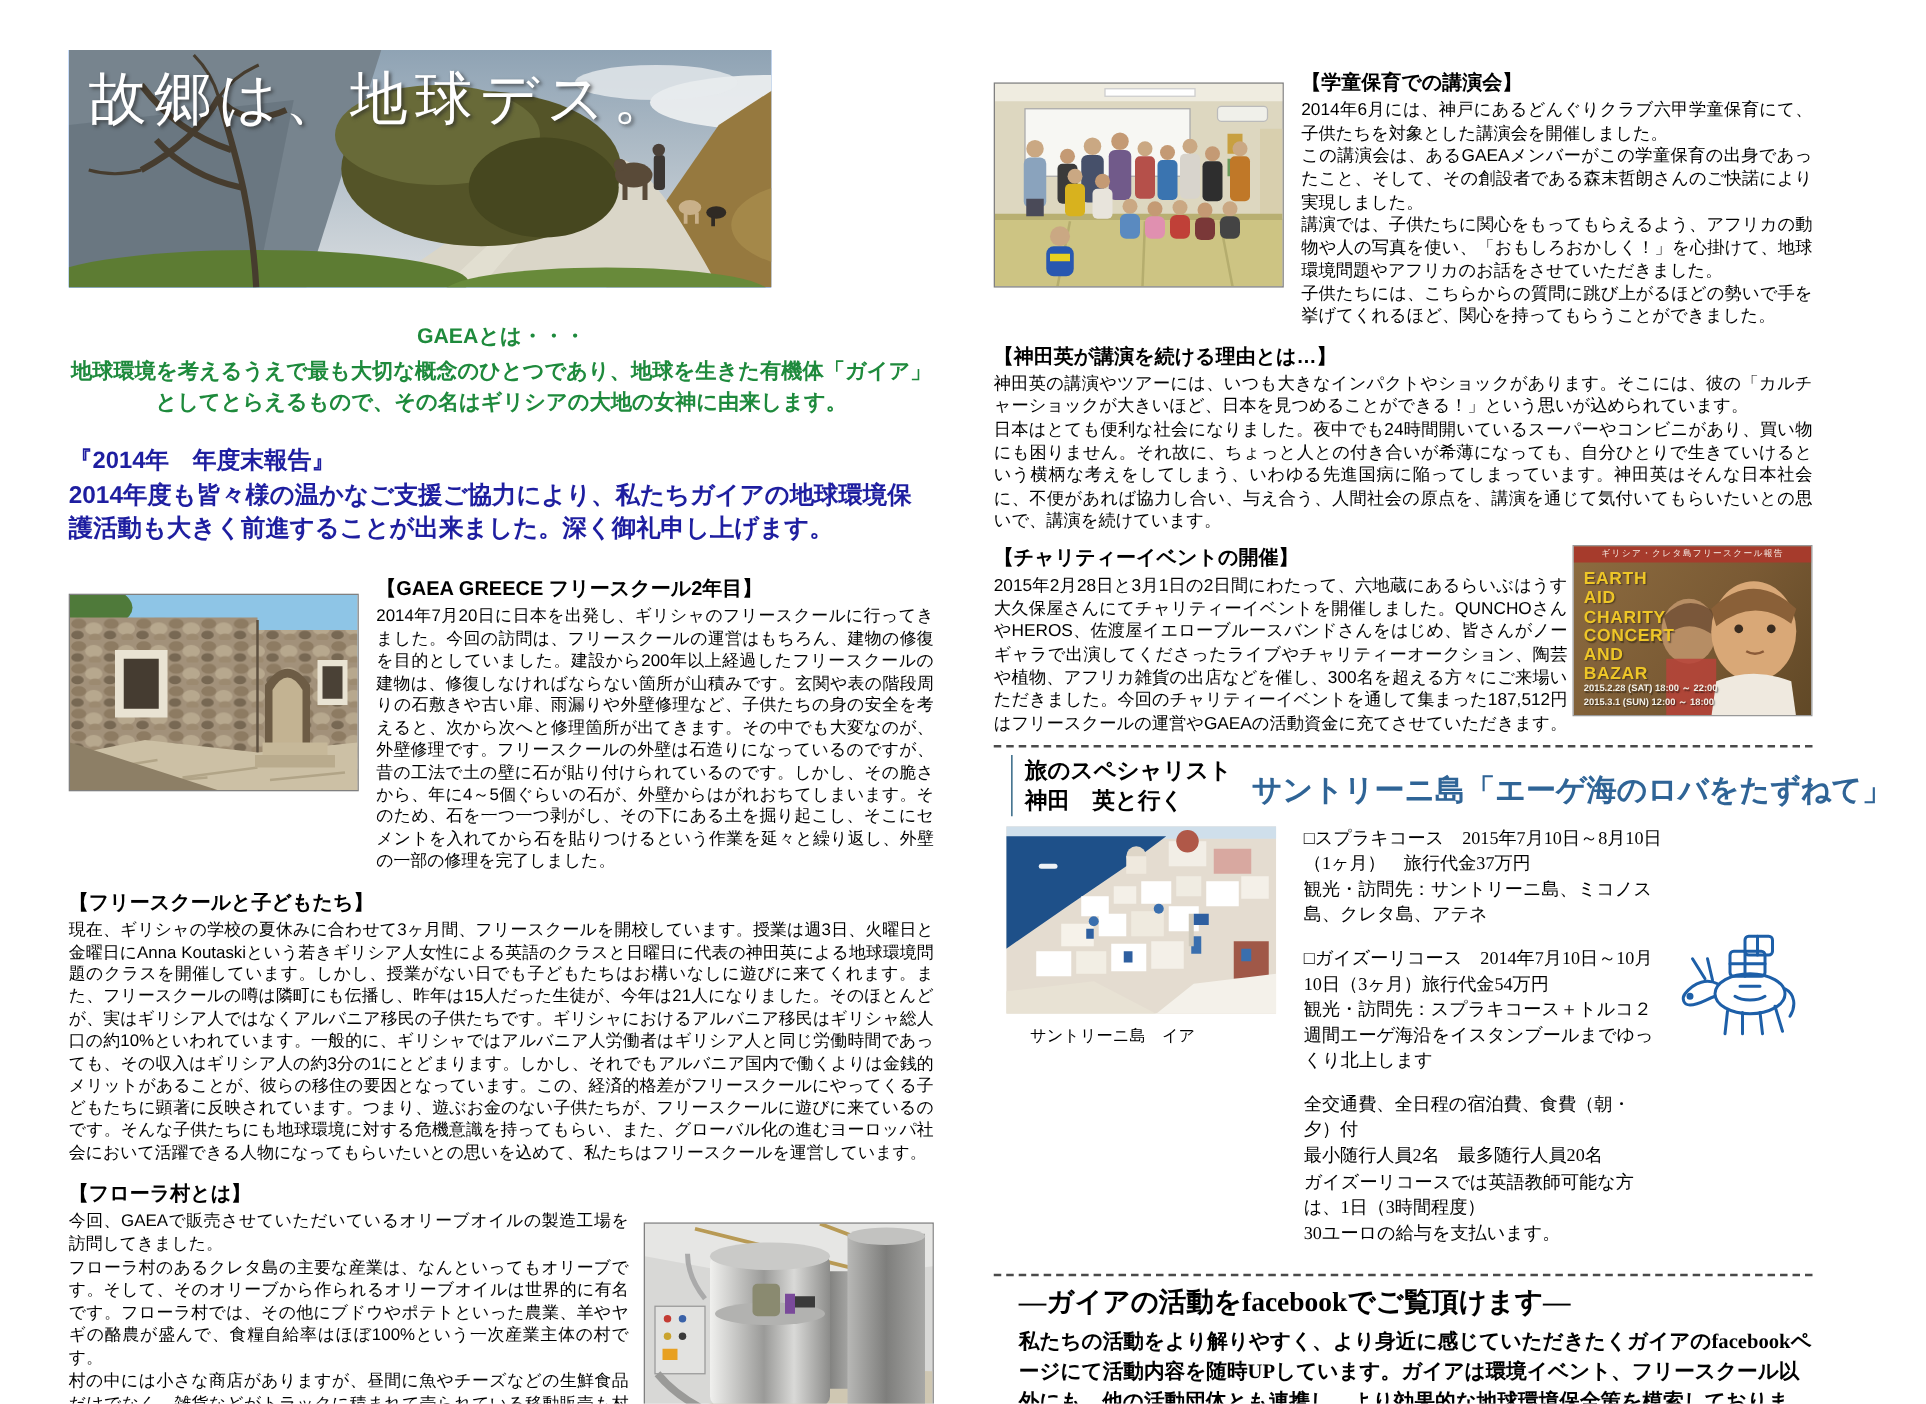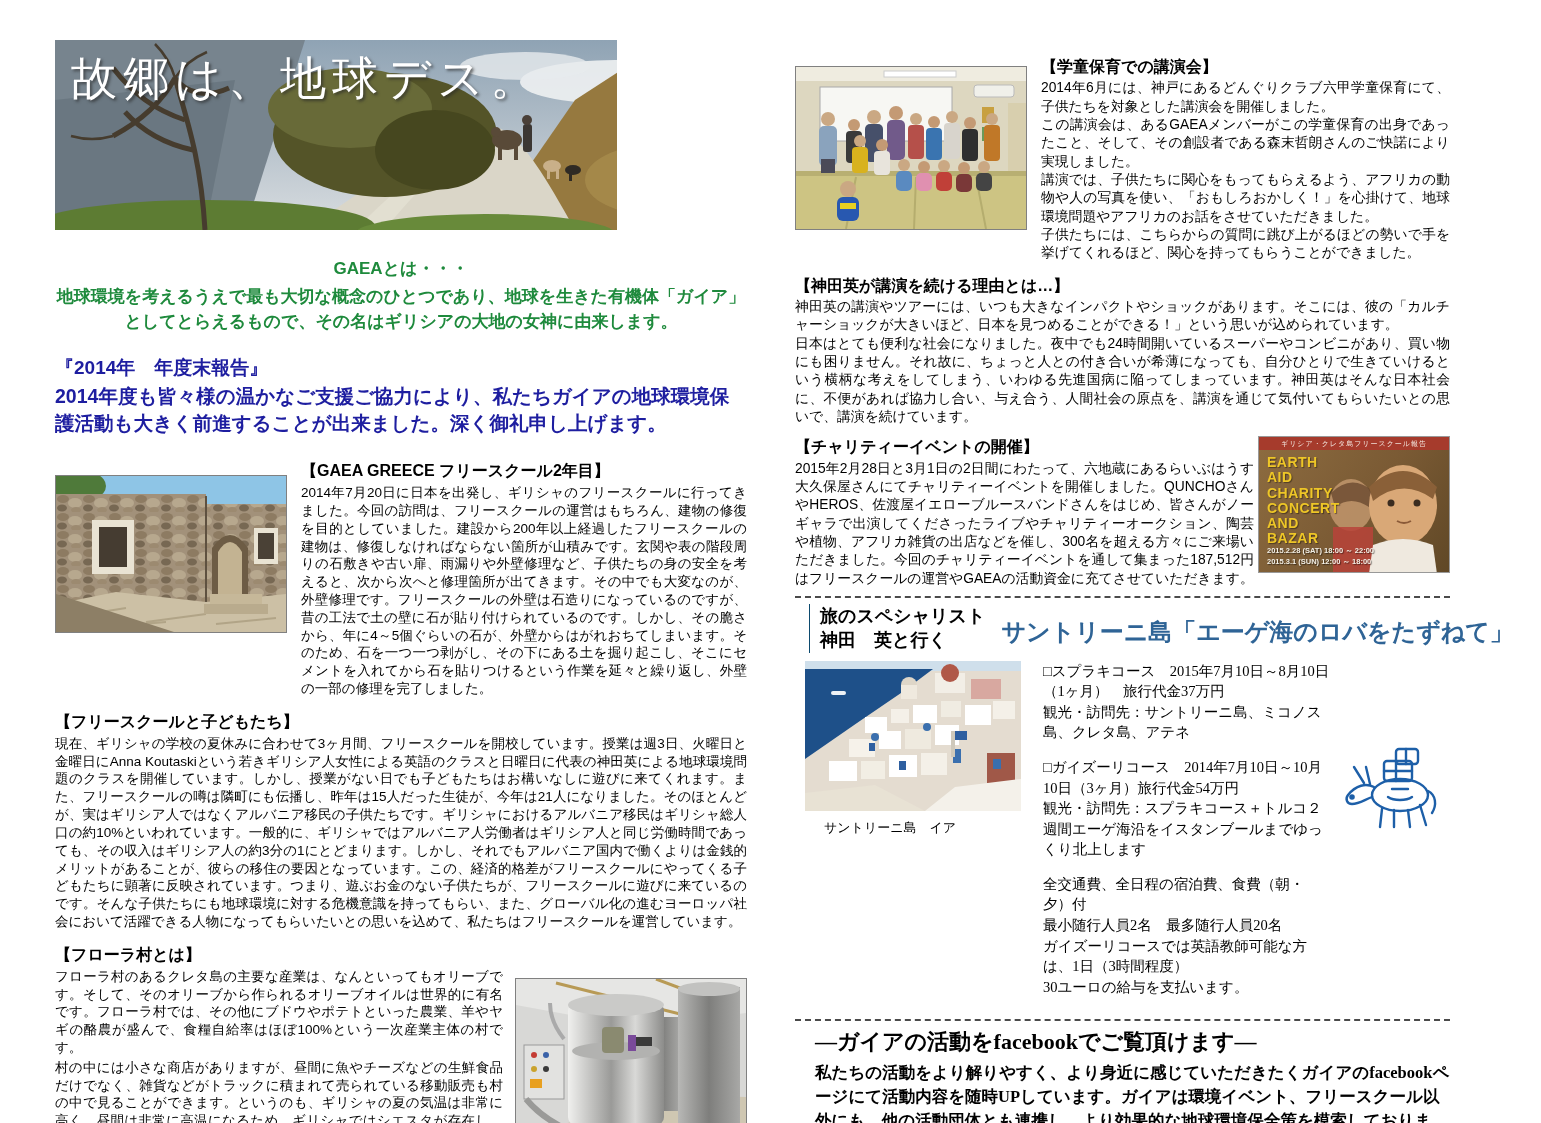--- a/index.html
+++ b/index.html
@@ -204,20 +204,21 @@
           <rect x="8" y="66" width="40" height="54" fill="#e2e2e0" stroke="#999"></rect>
           <circle cx="18" cy="76" r="3" fill="#c43c34"></circle>
             <circle cx="30" cy="76" r="3" fill="#3a62a8"></circle>
           <circle cx="18" cy="90" r="3" fill="#caa32e"></circle>
             <circle cx="30" cy="90" r="3" fill="#3a3a3a"></circle>
           <rect x="14" y="100" width="12" height="9" fill="#e8a020"></rect>
           <path d="M10,120 C20,132 30,140 46,148" stroke="#9a9a98" stroke-width="6" fill="none"></path>
           <path d="M48,60 C40,50 34,38 34,24" stroke="#aaa" stroke-width="4" fill="none"></path>
         </svg>
       </div>
+      <p class="body-text">今回、GAEAで販売させていただいているオリーブオイルの製造工場を訪問してきました。</p>
       <p class="body-text">フローラ村のあるクレタ島の主要な産業は、なんといってもオリーブです。そして、そのオリーブから作られるオリーブオイルは世界的に有名です。フローラ村では、その他にブドウやポテトといった農業、羊やヤギの酪農が盛んで、食糧自給率はほぼ100%という一次産業主体の村です。</p>
       <p class="body-text">村の中には小さな商店がありますが、昼間に魚やチーズなどの生鮮食品だけでなく、雑貨などがトラックに積まれて売られている移動販売も村の中で見ることができます。というのも、ギリシャの夏の気温は非常に高く、昼間は非常に高温になるため、ギリシャではシエスタが存在し、多くの人は早朝から昼にかけて仕事をし、一旦帰宅して気温の下がる夕方まで昼休憩をするのです。そんなシエスタの時間を狙って移動販売が行われるため、昼間に住宅街を行き来する移動販売の姿を見ることができるのです。</p>
     </div>
   </div>
 
   <div class="col-right">
 
     <div class="lecture">
       <div class="photo-frame lecture-photo">
         <svg width="230" height="162" viewBox="0 0 230 162">

